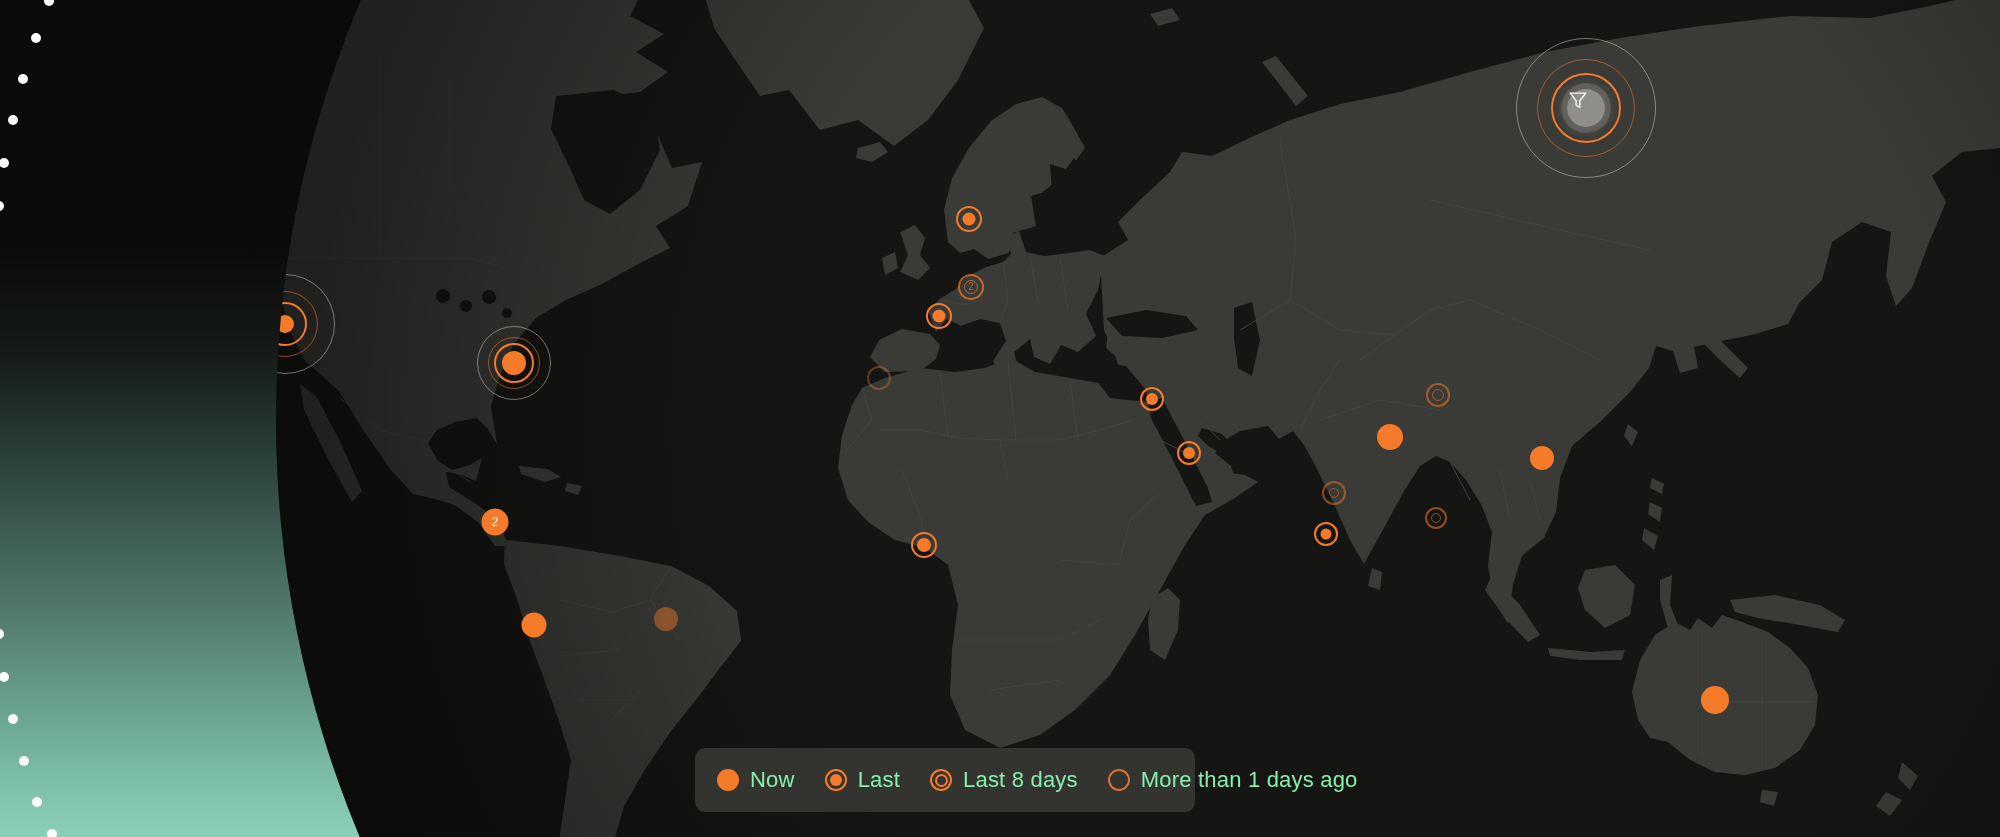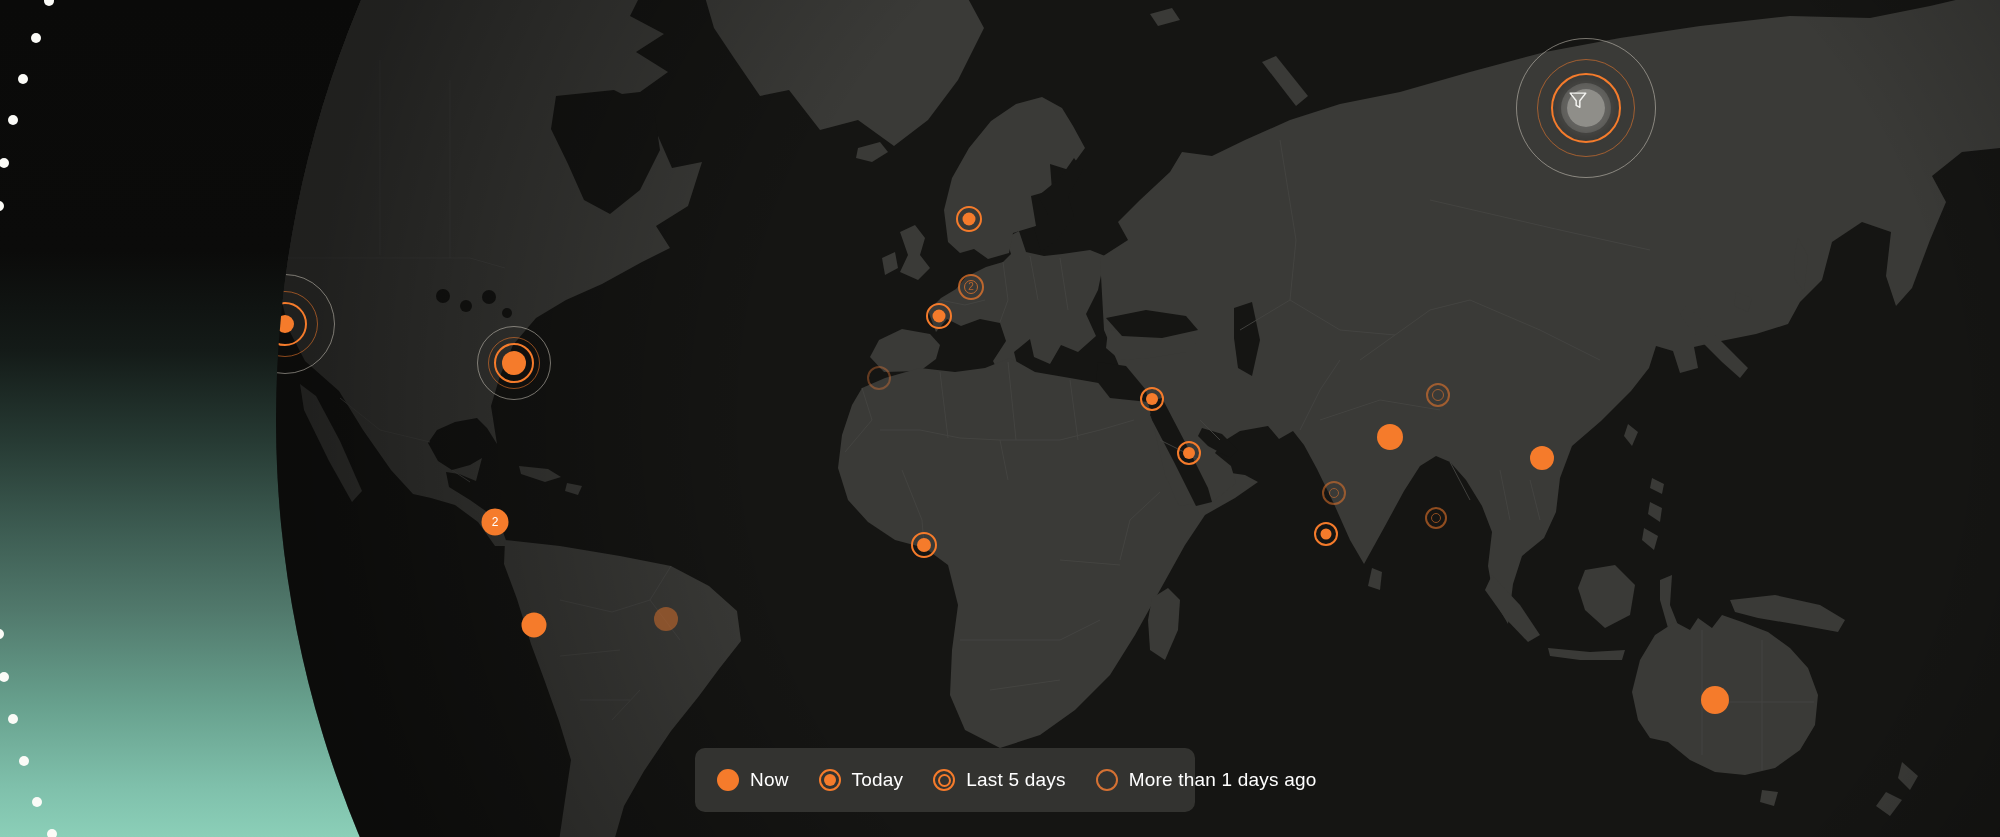--- a/index.html
+++ b/index.html
@@ -61,21 +61,21 @@
     cursor:pointer;
   }
 
   
   .legend{
     position:absolute; left:695px; top:748px; width:500px; height:64px;
     background:rgba(53,53,50,.97); border-radius:10px;
     display:flex; align-items:center; padding:0 22px; gap:30px; z-index:20;
   }
   .legend-item{display:flex; align-items:center; gap:11px; white-space:nowrap;}
-  .legend-label{color:#ffffff; font-size:19px; letter-spacing:.2px;}
+  .legend-label{color:#86efac; font-size:22px; letter-spacing:.2px;}
   .sw{width:22px; height:22px; border-radius:50%; position:relative; display:inline-block; flex:0 0 auto;}
   .sw-now{background:var(--accent);}
   .sw-today{border:2px solid var(--accent);}
   .sw-today::after{content:""; position:absolute; inset:3px; background:var(--accent); border-radius:50%;}
   .sw-last7{border:2px solid var(--accent);}
   .sw-last7::after{content:""; position:absolute; inset:2.5px; border:2px solid var(--accent); border-radius:50%;}
   .sw-older{border:2px solid rgba(242,125,52,.85);}
 
   
   .decor-dot{
@@ -268,23 +268,23 @@
   </div>
 </div>
 
 <div class="legend">
   <div class="legend-item">
     <span class="sw sw-now"></span>
     <span class="legend-label">Now</span>
   </div>
   <div class="legend-item">
     <span class="sw sw-today"></span>
-    <span class="legend-label">Today</span>
+    <span class="legend-label">Last</span>
   </div>
   <div class="legend-item">
     <span class="sw sw-last7"></span>
-    <span class="legend-label">Last 5 days</span>
+    <span class="legend-label">Last 8 days</span>
   </div>
   <div class="legend-item">
     <span class="sw sw-older"></span>
     <span class="legend-label">More than 1 days ago</span>
   </div>
 </div>
 
 </body></html>

